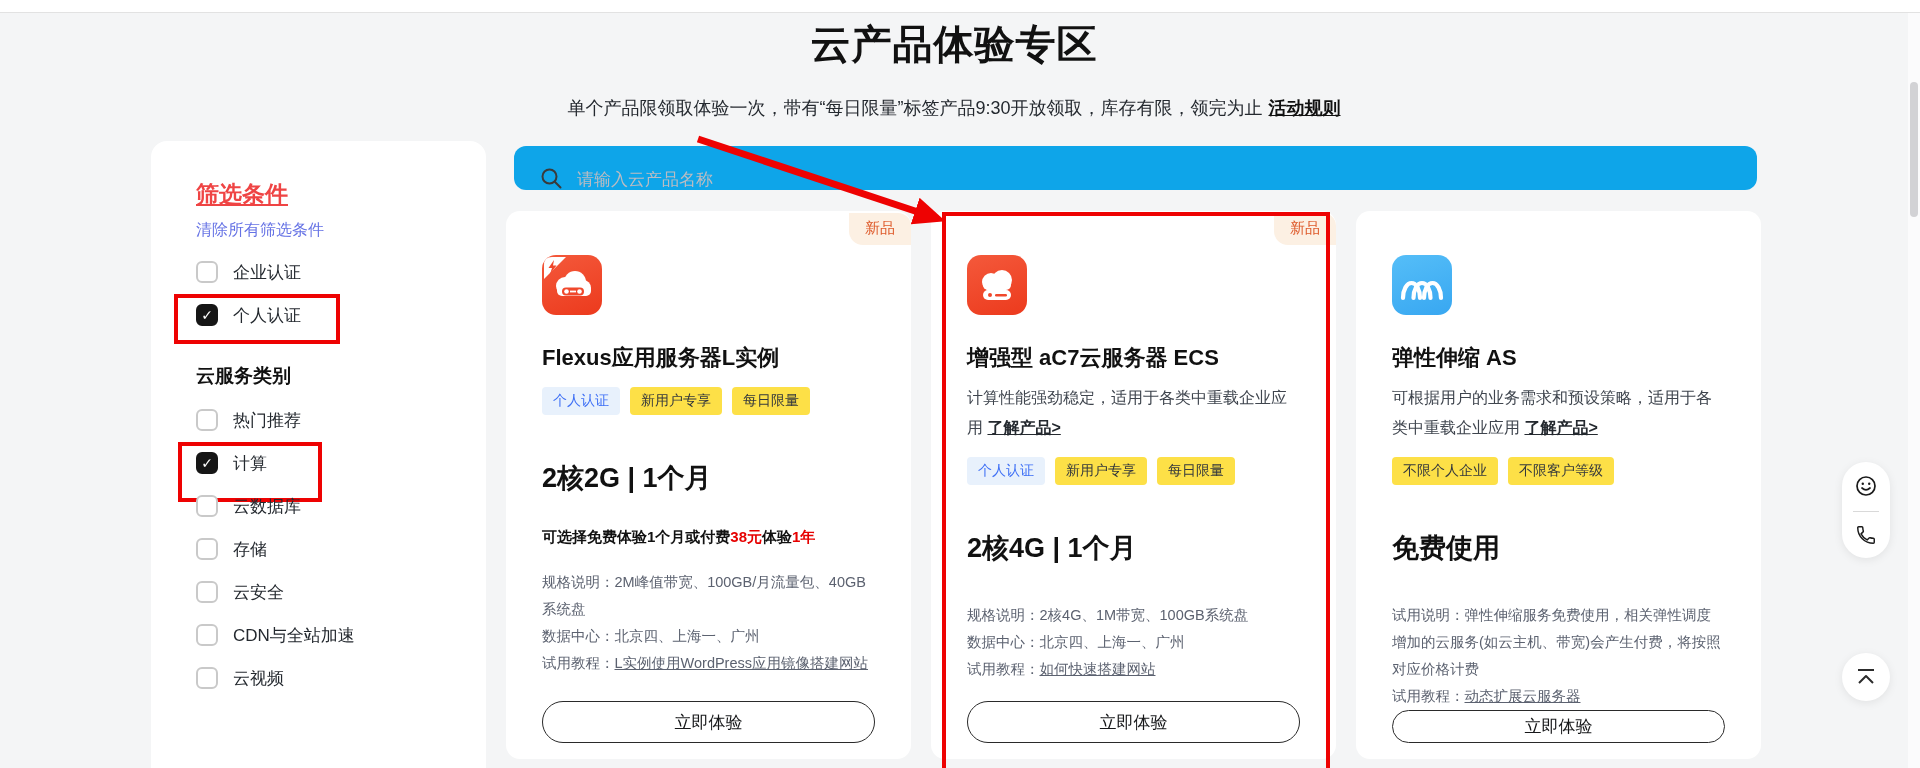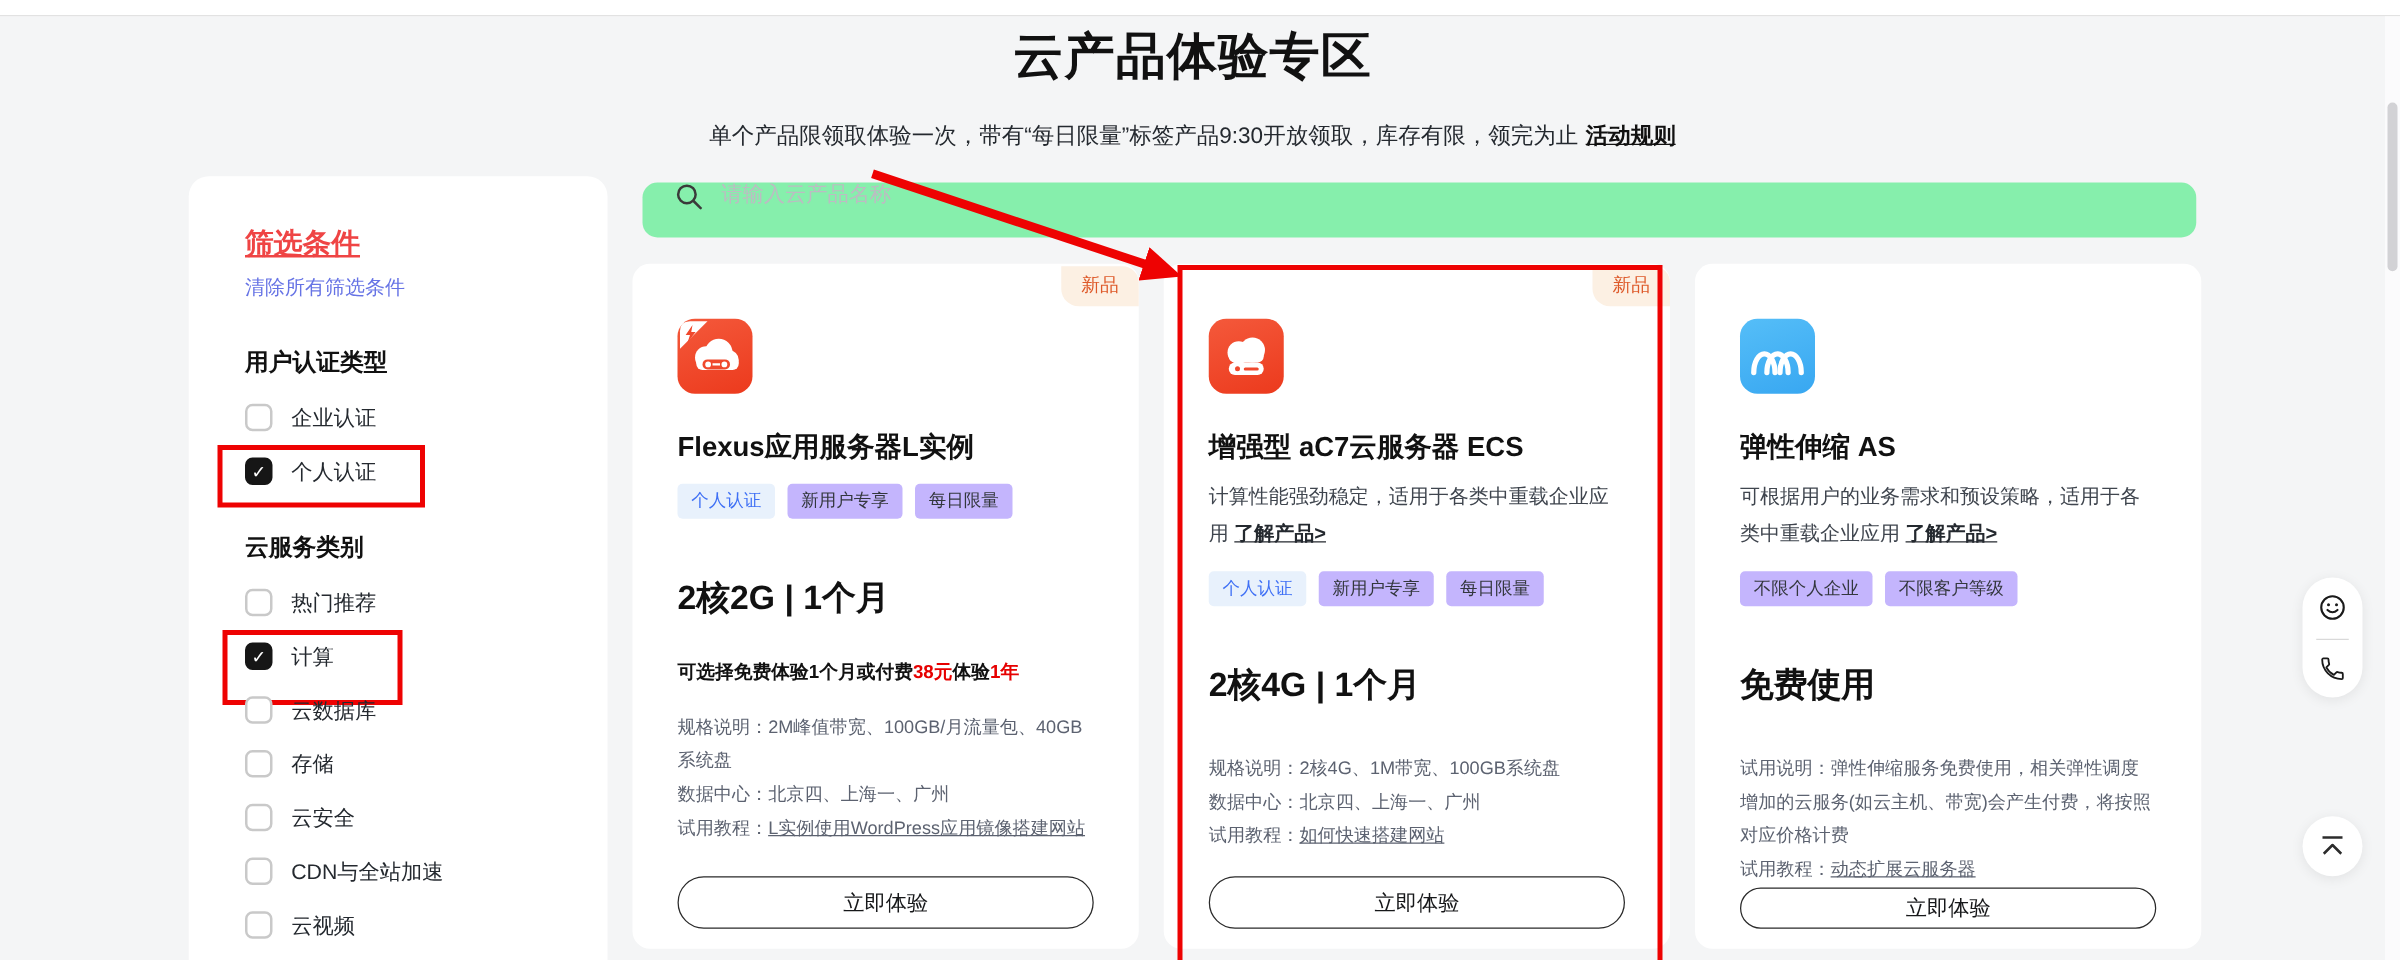--- a/index.html
+++ b/index.html
@@ -23,42 +23,42 @@
   .side-items { margin-top:4px; }
   .side-item { display:flex; align-items:center; gap:15px; margin-top:19px; height:24px; position:relative; cursor:pointer; }
   .checkbox { width:22px; height:22px; border:2px solid #c9c9c9; border-radius:6px; background:#fff; flex:0 0 auto;
               display:flex; align-items:center; justify-content:center; font-size:14px; line-height:1; color:#fff; }
   .checkbox.checked { background:#161616; border-color:#161616; font-weight:700; }
   .side-item-label { font-size:17px; color:#24292f; }
   .side-item.ann-a::before { content:""; position:absolute; left:-22px; top:-9px; width:158px; height:42px; border:4px solid #ee0202; pointer-events:none; }
   .side-item.ann-b::before { content:""; position:absolute; left:-18px; top:-9px; width:136px; height:52px; border:4px solid #ee0202; pointer-events:none; }
 
   
-  .search-bar { position:absolute; left:514px; top:146px; width:1243px; height:44px; background:#86efac; border-radius:12px;
-                display:flex; align-items:flex-start; padding:0 20px 0 26px; }
+  .search-bar { position:absolute; left:514px; top:146px; width:1243px; height:44px; background:#0ea5e9; border-radius:12px;
+                display:flex; align-items:flex-end; padding:0 20px 0 26px; }
   .search-bar svg { flex:0 0 auto; }
   .search-input { border:none; outline:none; background:transparent; font-size:17px; margin-left:14px; width:90%;
                   font-family:inherit; color:#333; }
   .search-input::placeholder { color:#bcbcc2; }
 
   
   .cards-grid { position:absolute; left:506px; top:211px; width:1255px; display:grid; grid-template-columns:repeat(3,1fr); gap:20px; }
   .card { position:relative; background:#fff; border-radius:14px; height:548px; padding:0 36px 16px 36px; display:flex; flex-direction:column;justify-content:center; }
   .badge { position:absolute; top:2px; right:0; background:#fcf0e3; color:#de5a2a; font-size:15px; padding:6px 16px 7px;
            border-radius:0 13px 0 14px; }
   .card-icon { width:60px; height:60px; border-radius:14px; margin-top:44px; display:flex; align-items:center; justify-content:center; }
   .card-icon.flexus, .card-icon.ecs { background:linear-gradient(160deg,#f4593b,#ec3a1d); }
   .card-icon.as { background:linear-gradient(160deg,#55bef8,#38a7f1); }
   .card-title { font-size:22px; font-weight:700; color:#111; margin-top:28px; }
   .card-desc { font-size:16px; line-height:30px; color:#3f454e; margin-top:10px; }
   .learn-link { color:#24292f; font-weight:700; text-decoration:underline; cursor:pointer; }
   .tags { display:flex; gap:10px; margin-top:14px; flex-wrap:wrap; }
   .tag { font-size:14px; padding:5px 11px; border-radius:4px; white-space:nowrap; }
   .tag.blue { background:#e8f1fc; color:#3f70f5; }
-  .tag.gray { background:#c4b5fd; color:#33373d; }
+  .tag.gray { background:#fde047; color:#33373d; }
   .spec { font-size:27px; font-weight:700; color:#111; margin-top:45px; }
   .price-note { font-size:15px; font-weight:700; color:#111; margin-top:32px; }
   .price-note .red { color:#e60000; }
   .details { font-size:14.5px; line-height:27px; color:#5c6270; margin-top:36px; }
   .details.after-price { margin-top:22px; }
   .d-link { color:#5c6270; text-decoration:underline; cursor:pointer; }
   .cta { margin-top:auto; height:42px; border-radius:22px; border:1.5px solid #2a2a2a; background:#fff; font-size:17px;
          color:#17181a; cursor:pointer; font-family:inherit; }
   .card-outline { position:absolute; left:11px; right:6px; top:1px; bottom:-13px; border:4px solid #ee0202; pointer-events:none; z-index:40; }
 
@@ -85,21 +85,20 @@
 <header class="page-header">
   <h1 class="page-title">云产品体验专区</h1>
   <p class="page-subtitle"><span>单个产品限领取体验一次，带有“每日限量”标签产品9:30开放领取，库存有限，领完为止</span><a class="rules-link">活动规则</a></p>
 </header>
 
 <aside class="sidebar">
   <div class="side-title">筛选条件</div>
   <a class="clear-link">清除所有筛选条件</a>
   <div>
       <section class="side-section">
-    <h3 class="side-sec-title">用户认证类型</h3>
     <div class="side-items">
           <label class="side-item">
     <span class="checkbox"></span>
     <span class="side-item-label">企业认证</span>
   </label>
           <label class="side-item ann-a">
     <span class="checkbox checked">✓</span>
     <span class="side-item-label">个人认证</span>
   </label>
         </div>

